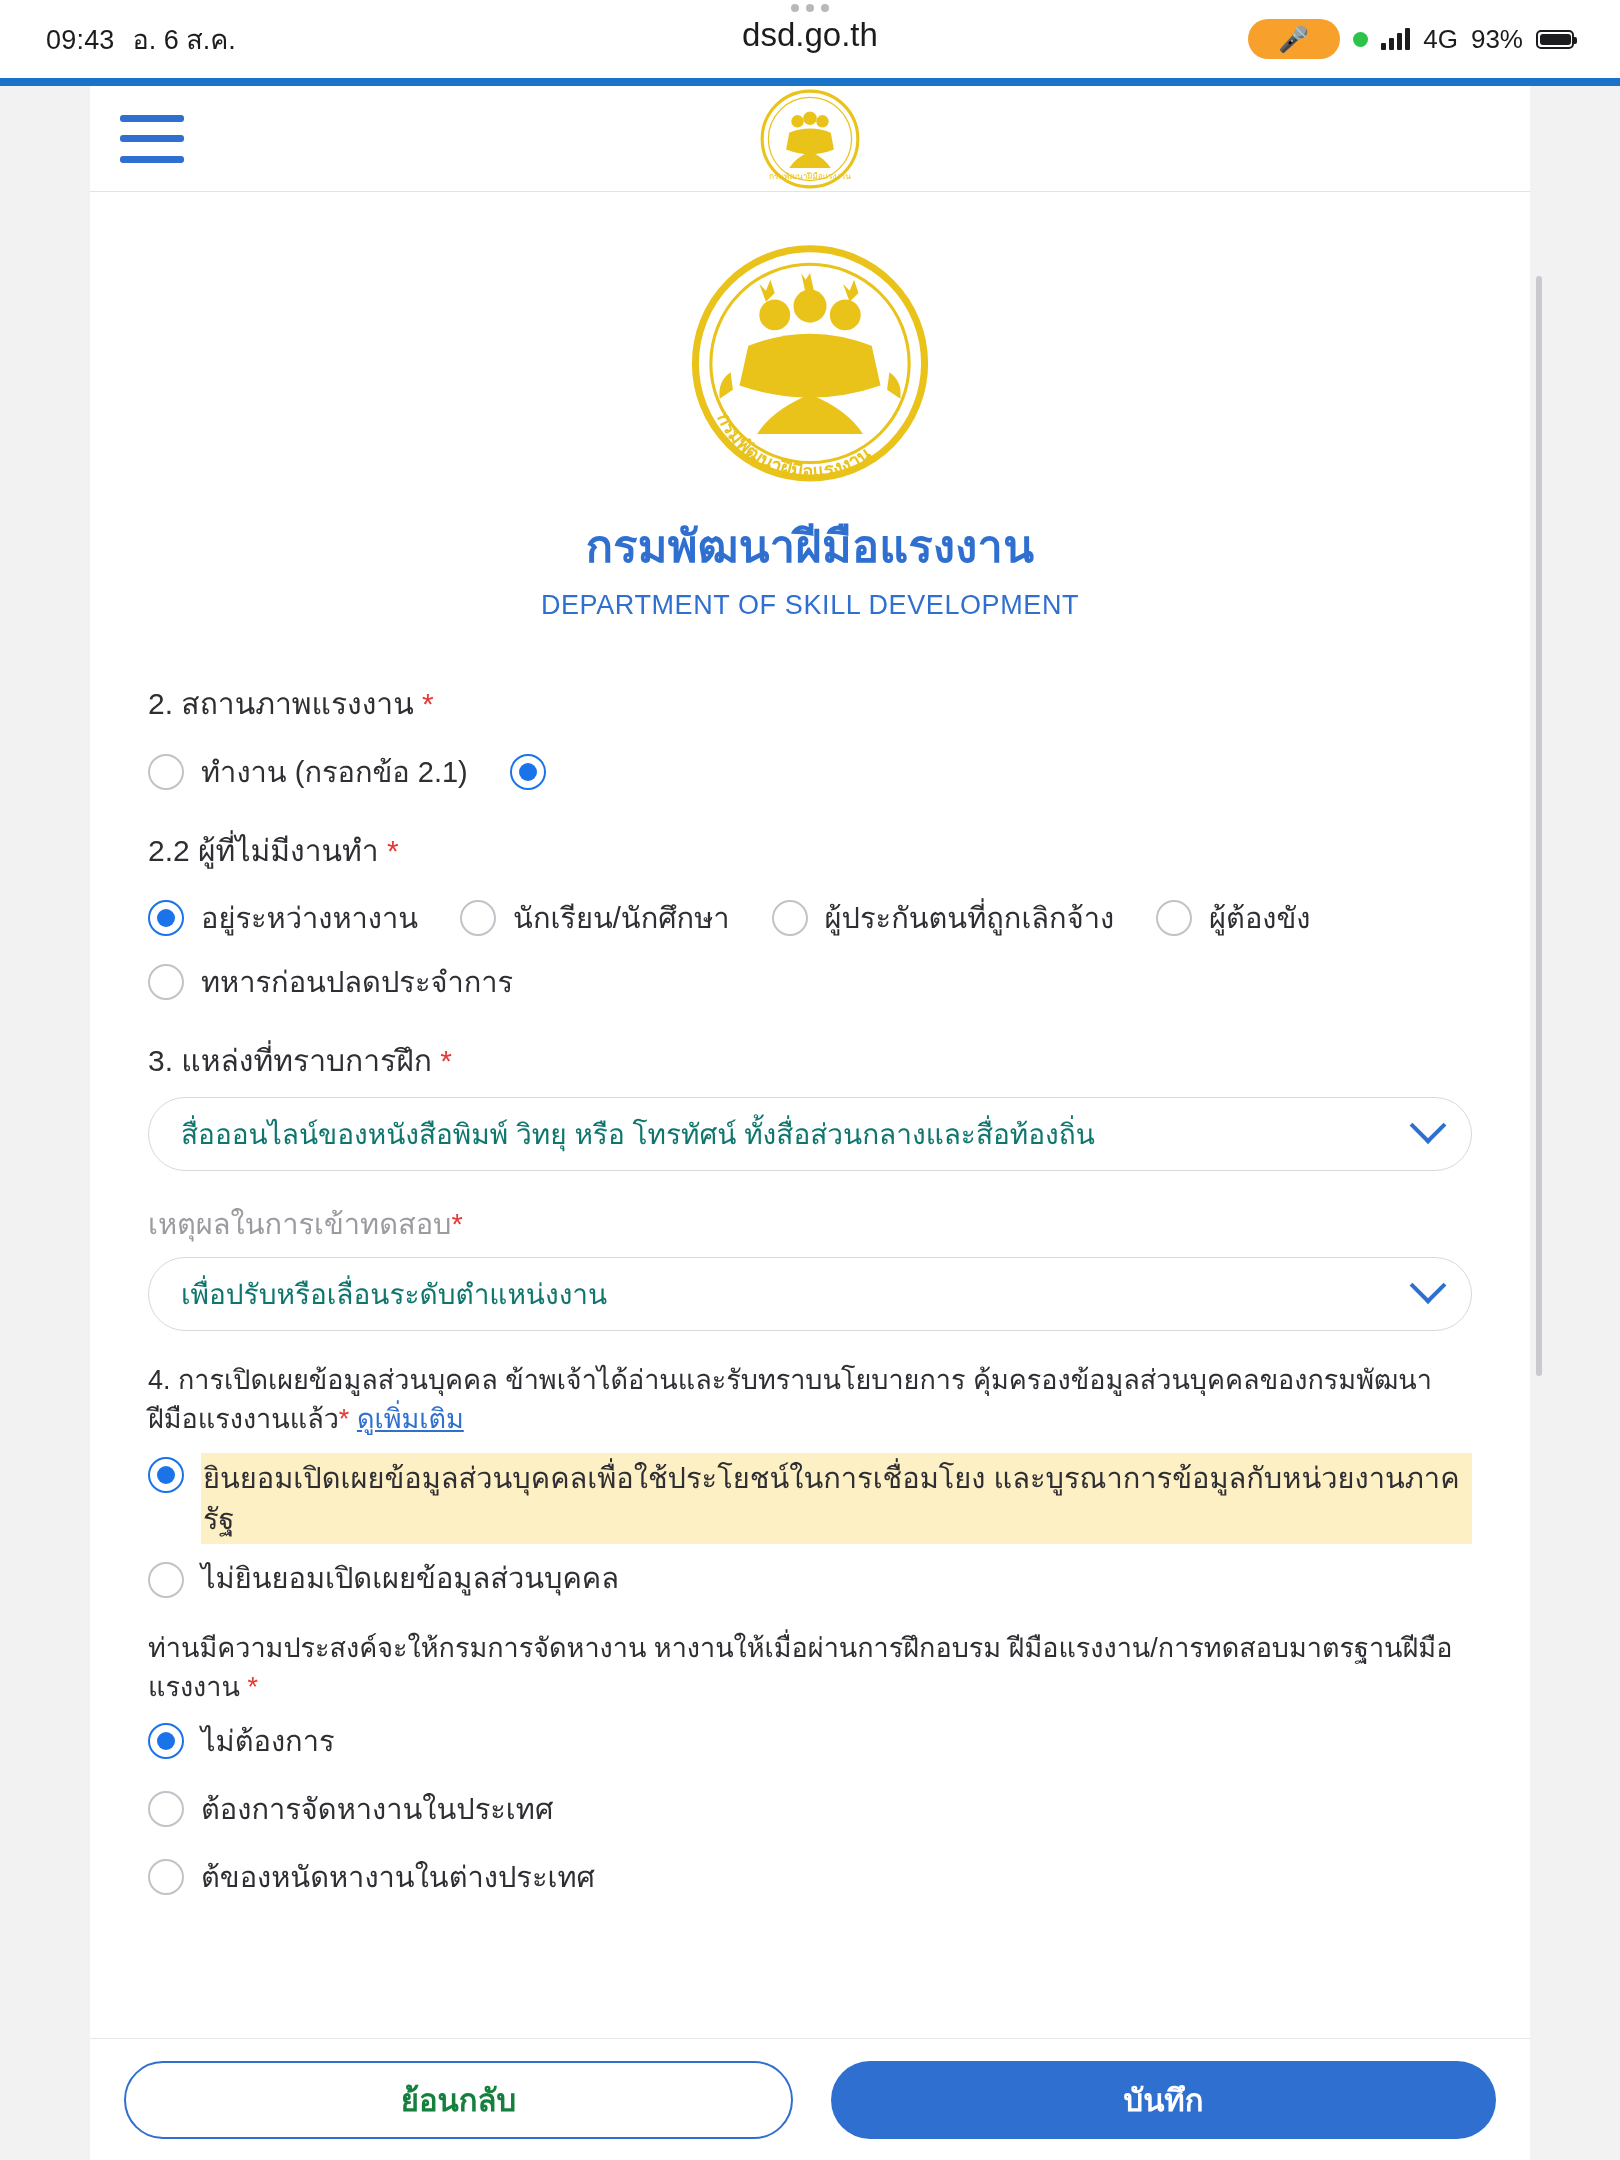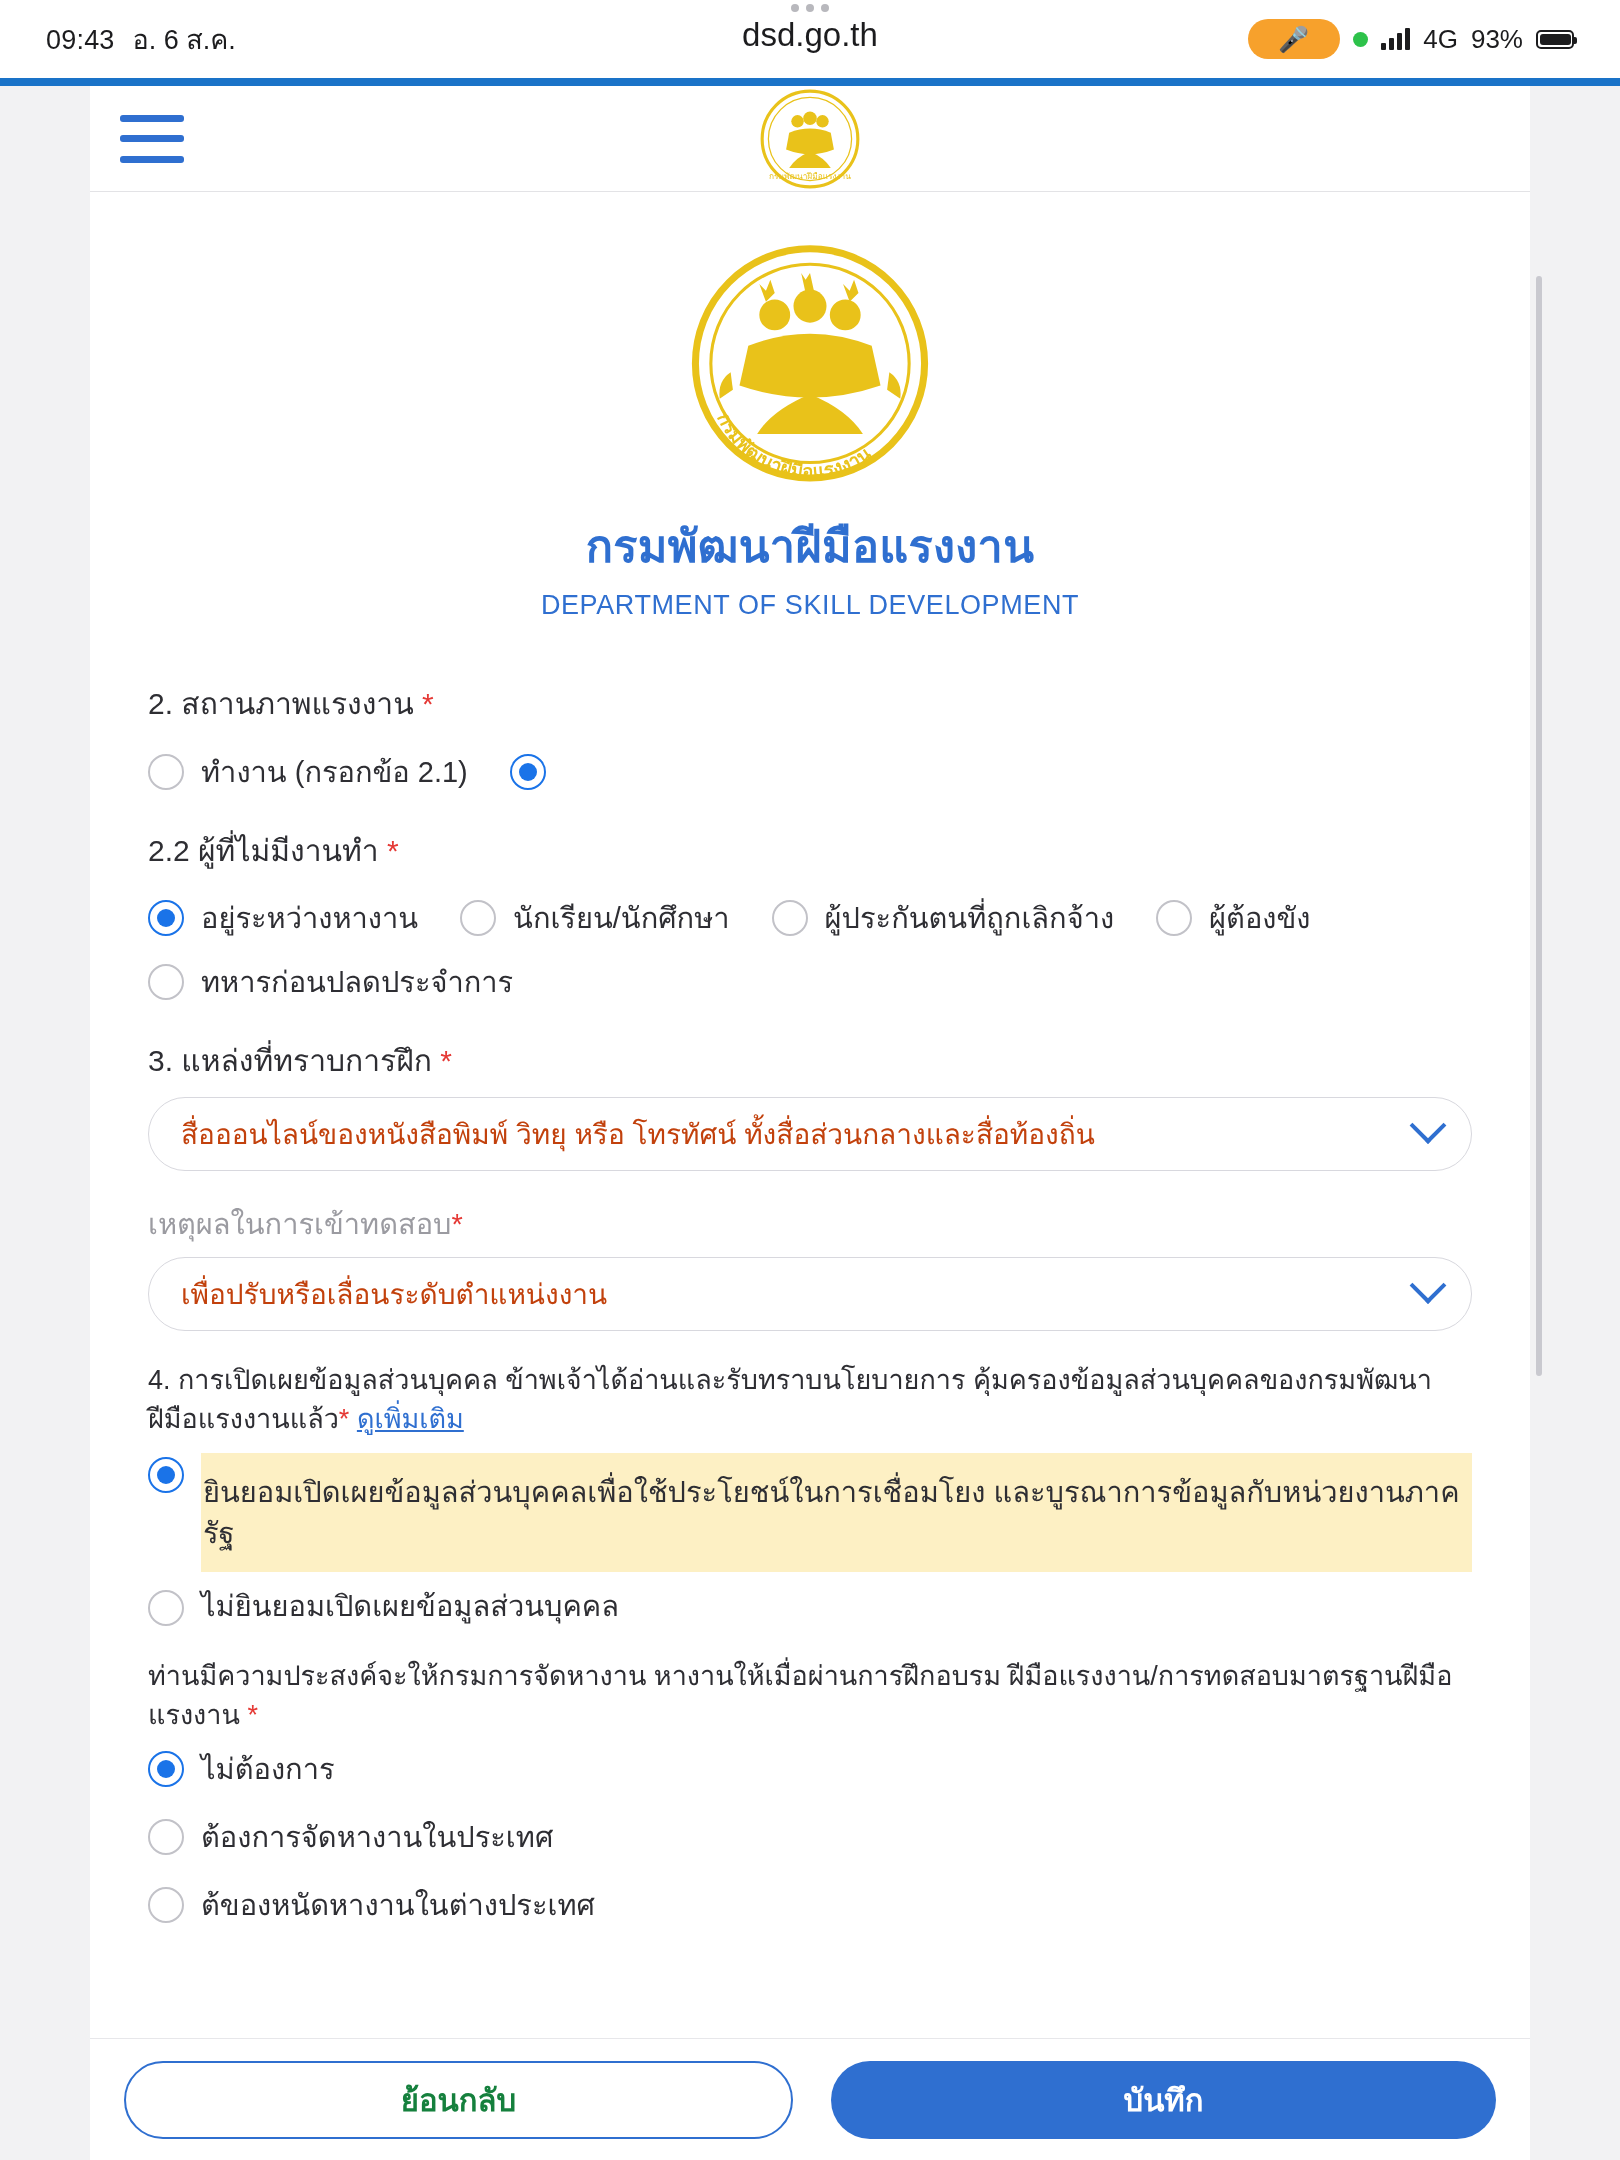--- a/index.html
+++ b/index.html
@@ -180,21 +180,21 @@
     height: 74px;
     border: 1px solid #d8d8de;
     border-radius: 37px;
     background: #fff;
     display: flex;
     align-items: center;
     padding: 0 30px 0 32px;
   }
   .select-value {
     font-size: 28px;
-    color: #c2410c;
+    color: #0f766e;
     flex: 1 1 auto;
     white-space: nowrap;
     overflow: hidden;
     text-overflow: ellipsis;
   }
   .chev {
     width: 26px; height: 26px;
     border-right: 4px solid #2f6fd0;
     border-bottom: 4px solid #2f6fd0;
     transform: rotate(45deg) translate(-6px,-6px);
@@ -211,21 +211,21 @@
     color: #2e2e33;
     line-height: 1.45;
     margin-top: 30px;
   }
   .link-more {
     color: #2f6fd0;
     text-decoration: underline;
   }
   .hl {
     background: #fdf0c4;
-    padding: 19px 2px;
+    padding: 5px 2px;
   }
   .opt-block {
     display: flex;
     align-items: flex-start;
     gap: 17px;
     margin-top: 14px;
   }
   .opt-block .radio { margin-top: 4px; }
   .opt-block .opt-text { line-height: 1.4; }
 

